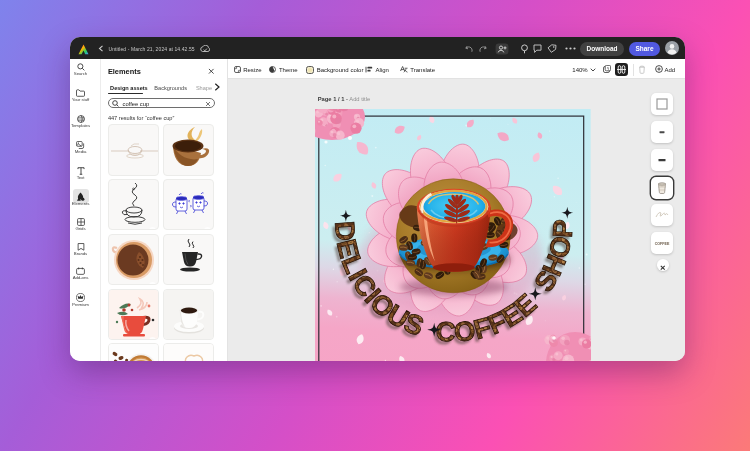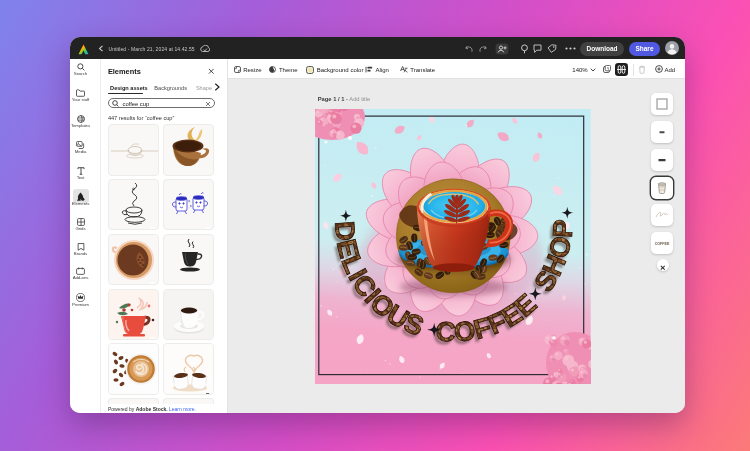--- a/index.html
+++ b/index.html
@@ -1,18 +1,18 @@
 <!DOCTYPE html>
 <html><head>
 <meta charset="utf-8">
 <style>
 * { margin:0; padding:0; box-sizing:border-box; }
 html,body { width:750px; height:451px; overflow:hidden; font-family:"Liberation Sans", sans-serif; }
 body { background:linear-gradient(120deg, #7f83ec 0%, #a55dd8 26%, #d44fc8 52%, #fb50b4 74%, #fb7a78 100%); }
-.window { position:absolute; left:70px; top:37px; width:615px; height:376px; border-radius:10px; overflow:hidden; background:#ebebeb; box-shadow:0 12px 30px rgba(60,20,80,.35); }
+.window { position:absolute; left:70px; top:37px; width:615px; height:324px; border-radius:10px; overflow:hidden; background:#ebebeb; box-shadow:0 12px 30px rgba(60,20,80,.35); }
 .abs { position:absolute; }
 .topbar { position:absolute; left:0; top:0; width:615px; height:22px; background:#222222; }
 .rail { position:absolute; left:0; top:22px; width:30px; height:354px; background:#fff; }
 .panel { position:absolute; left:30px; top:22px; width:128px; height:354px; background:#fff; border-left:1px solid #ececec; border-right:1px solid #e3e3e3; }
 .content { position:absolute; left:158px; top:22px; width:457px; height:354px; }
 .toolbar { position:absolute; left:0; top:0; width:457px; height:20px; background:#fff; border-bottom:1px solid #e2e2e2; }
 .canvasarea { position:absolute; left:0; top:20px; width:457px; height:334px; background:#ebebeb; }
 .railitem { position:absolute; width:21px; left:0; text-align:center; color:#3a3a3a; } .railitem svg { display:block; margin:0 auto; }
 .raillabel { font-size:4.4px; color:#3e3e3e; display:block; margin-top:0px; letter-spacing:-0.1px; }
 .tile { position:absolute; width:51.3px; height:51.5px; background:#f9f8f7; border:1px solid #ececea; border-radius:4px; overflow:hidden; }

